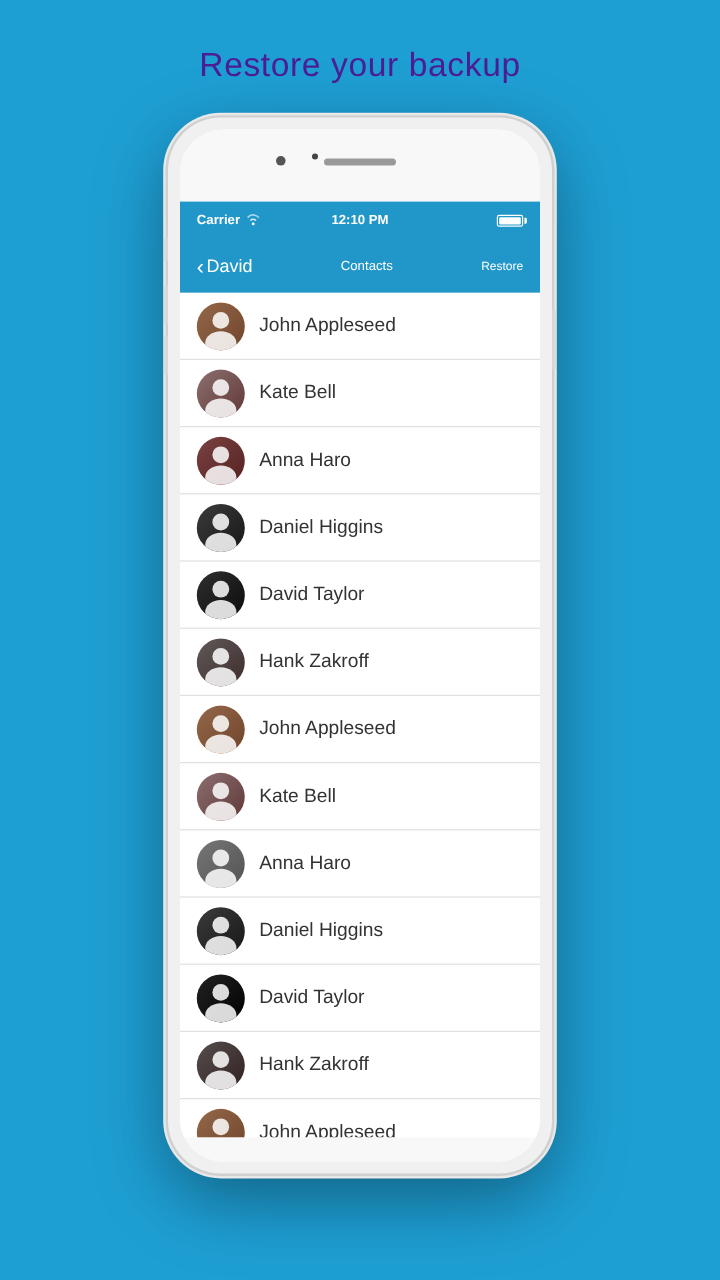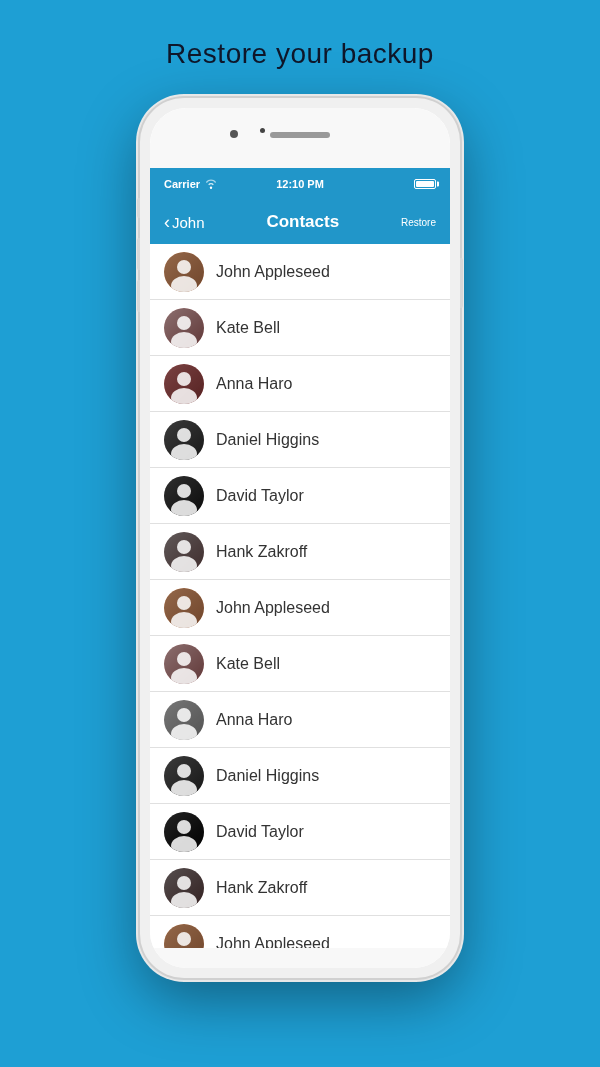--- a/index.html
+++ b/index.html
@@ -9,21 +9,21 @@
       height: 1067px;
       background-color: #1e9fd4;
       display: flex;
       flex-direction: column;
       align-items: center;
       font-family: -apple-system, 'Helvetica Neue', Arial, sans-serif;
       overflow: hidden;
     }
 
     .page-title {
-      color: #0f172a;
+      color: #4c1d95;
       font-size: 28px;
       font-weight: 300;
       margin-top: 38px;
       margin-bottom: 28px;
       letter-spacing: 0.5px;
     }
 
     
     .phone {
       width: 320px;
@@ -184,22 +184,22 @@
       cursor: pointer;
     }
 
     .nav-back .chevron {
       font-size: 18px;
       font-weight: 300;
     }
 
     .nav-title {
       color: white;
-      font-size: 17px;
-      font-weight: 700;
+      font-size: 11px;
+      font-weight: 400;
     }
 
     .nav-restore {
       color: white;
       font-size: 10px;
       cursor: pointer;
     }
 
     
     .contacts-list {
@@ -331,21 +331,21 @@
       <div class="status-right">
         <div class="battery">
           <div class="battery-fill"></div>
         </div>
       </div>
     </div>
 
     <div class="nav-bar">
       <div class="nav-back">
         <span class="chevron">‹</span>
-        <span>John</span>
+        <span>David</span>
       </div>
       <span class="nav-title">Contacts</span>
       <span class="nav-restore">Restore</span>
     </div>
 
     <div class="contacts-list" id="contacts-container">
     <div class="contact-item">
           <div class="contact-avatar avatar-1">
             <svg width="40" height="40" viewBox="0 0 40 40" xmlns="http://www.w3.org/2000/svg">
       <circle cx="20" cy="20" r="20" fill="rgba(0,0,0,0.3)"></circle>

